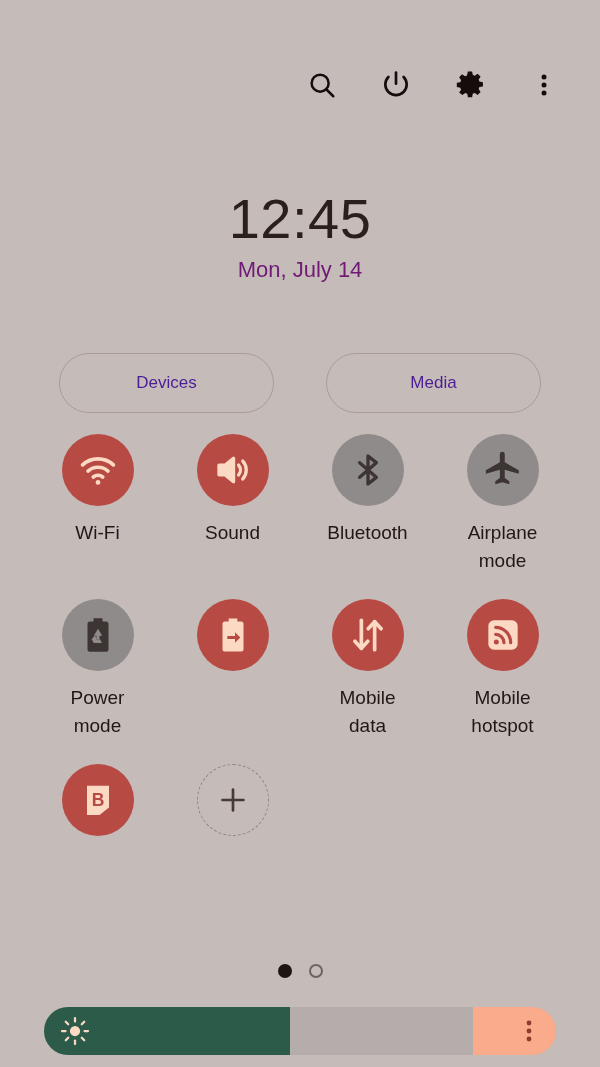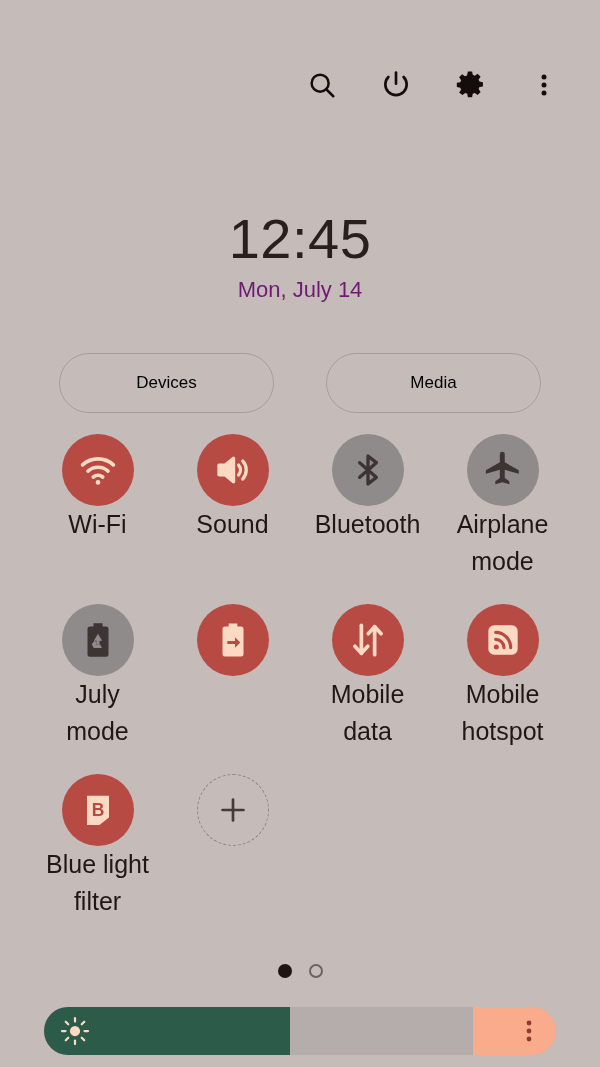--- a/index.html
+++ b/index.html
@@ -21,40 +21,39 @@
     width:44px; height:44px;
     display:flex; align-items:center; justify-content:center;
     cursor:pointer;
   }
   .topicon svg{ display:block; }
 
   
   .clockwrap{
     position:absolute; top:190px; left:0; width:600px;
     text-align:center;
-    margin-top:20px;
   }
   .clock-time{
     font-size:56px; font-weight:300; color:#2b1f1d;
     letter-spacing:0.5px; line-height:1.05;
   }
   .clock-date{
     margin-top:8px; font-size:22px; font-weight:400; color:#701a75;
   }
 
   
   .pills{
     position:absolute; top:353px; left:0; width:600px;
     display:flex; justify-content:center; gap:52px;
   }
   .pill{
     width:215px; height:60px; border-radius:30px;
     border:1px solid rgba(90,75,72,0.28);
     display:flex; align-items:center; justify-content:center;
-    font-size:17px; color:#000000; cursor:pointer;
+    font-size:17px; color:#4c1d95; cursor:pointer;
     background:transparent;
   }
 
   
   .grid{
     position:absolute; top:434px; left:30px;
     width:540px;
     display:grid;
     grid-template-columns:repeat(4,1fr);
     row-gap:24px;
@@ -68,21 +67,21 @@
     display:flex; align-items:center; justify-content:center;
     flex:0 0 auto;
   }
   .bubble.on{ background:#b84a44; }
   .bubble.off{ background:#8e8b8a; }
   .bubble.add{
     background:transparent;
     border:1.5px dashed rgba(70,58,56,0.45);
   }
   .tile-label{
-    font-size:25px; line-height:1.48;
+    margin-top:13px; font-size:19px; line-height:1.48;
     color:#211715; text-align:center; max-width:130px;
     white-space:pre-line;
   }
 
   
   .dots{
     position:absolute; top:964px; left:0; width:600px;
     display:flex; justify-content:center; align-items:center; gap:17px;
   }
   .dot{ width:14px; height:14px; border-radius:50%; }
@@ -193,21 +192,21 @@
       <div class="tile-label">Airplane
 mode</div>
     </div>
     <div class="tile">
       <div class="bubble off">
         <svg width="40" height="40" viewBox="0 0 24 24" fill="#3c3533">
         <path d="M9.3 2h5.4v1.9h2.1a1.5 1.5 0 0 1 1.5 1.5v15.1A1.5 1.5 0 0 1 16.8 22H7.2a1.5 1.5 0 0 1-1.5-1.5V5.4A1.5 1.5 0 0 1 7.2 3.9h2.1z"></path>
         <path d="M12 8.2l2.5 4.3h-1.6v2.2h-1.8v-2.2H9.5zM8.2 14.6l1.3 2.2h4.9l-1.2-2.2h-2.3l.6-1-1.6-1.2z" fill="#8e8b8a"></path>
         </svg>
       </div>
-      <div class="tile-label">July
+      <div class="tile-label">Power
 mode</div>
     </div>
     <div class="tile">
       <div class="bubble on">
         <svg width="40" height="40" viewBox="0 0 24 24" fill="#fbd9c3">
         <path d="M9.4 2.1h5.2v1.8h2.2a1.5 1.5 0 0 1 1.5 1.5v15a1.5 1.5 0 0 1-1.5 1.5H7.2a1.5 1.5 0 0 1-1.5-1.5v-15a1.5 1.5 0 0 1 1.5-1.5h2.2z"></path>
         <path d="M8.6 12.6h4.6v-2.3l3.2 3.2-3.2 3.2v-2.3H8.6z" fill="#b84a44"></path>
         </svg>
       </div>
     </div>
@@ -237,22 +236,20 @@
       <div class="tile-label">Mobile
 hotspot</div>
     </div>
     <div class="tile">
       <div class="bubble on">
         <svg width="40" height="40" viewBox="0 0 24 24" fill="#fbd9c3">
         <path d="M5.4 3.4h13.2v13.1L12.9 21H5.4z" rx="2"></path>
         <text x="12" y="15.6" font-family="Liberation Sans, sans-serif" font-size="10.5" font-weight="bold" text-anchor="middle" fill="#b84a44">B</text>
         </svg>
       </div>
-      <div class="tile-label">Blue light
-filter</div>
     </div>
     <div class="tile">
       <div class="bubble add">
         <svg width="34" height="34" viewBox="0 0 24 24" fill="none" stroke="#463a38" stroke-width="1.9" stroke-linecap="round">
         <line x1="12" y1="4.6" x2="12" y2="19.4"></line>
           <line x1="4.6" y1="12" x2="19.4" y2="12"></line>
         </svg>
       </div>
     </div>
   </div>

